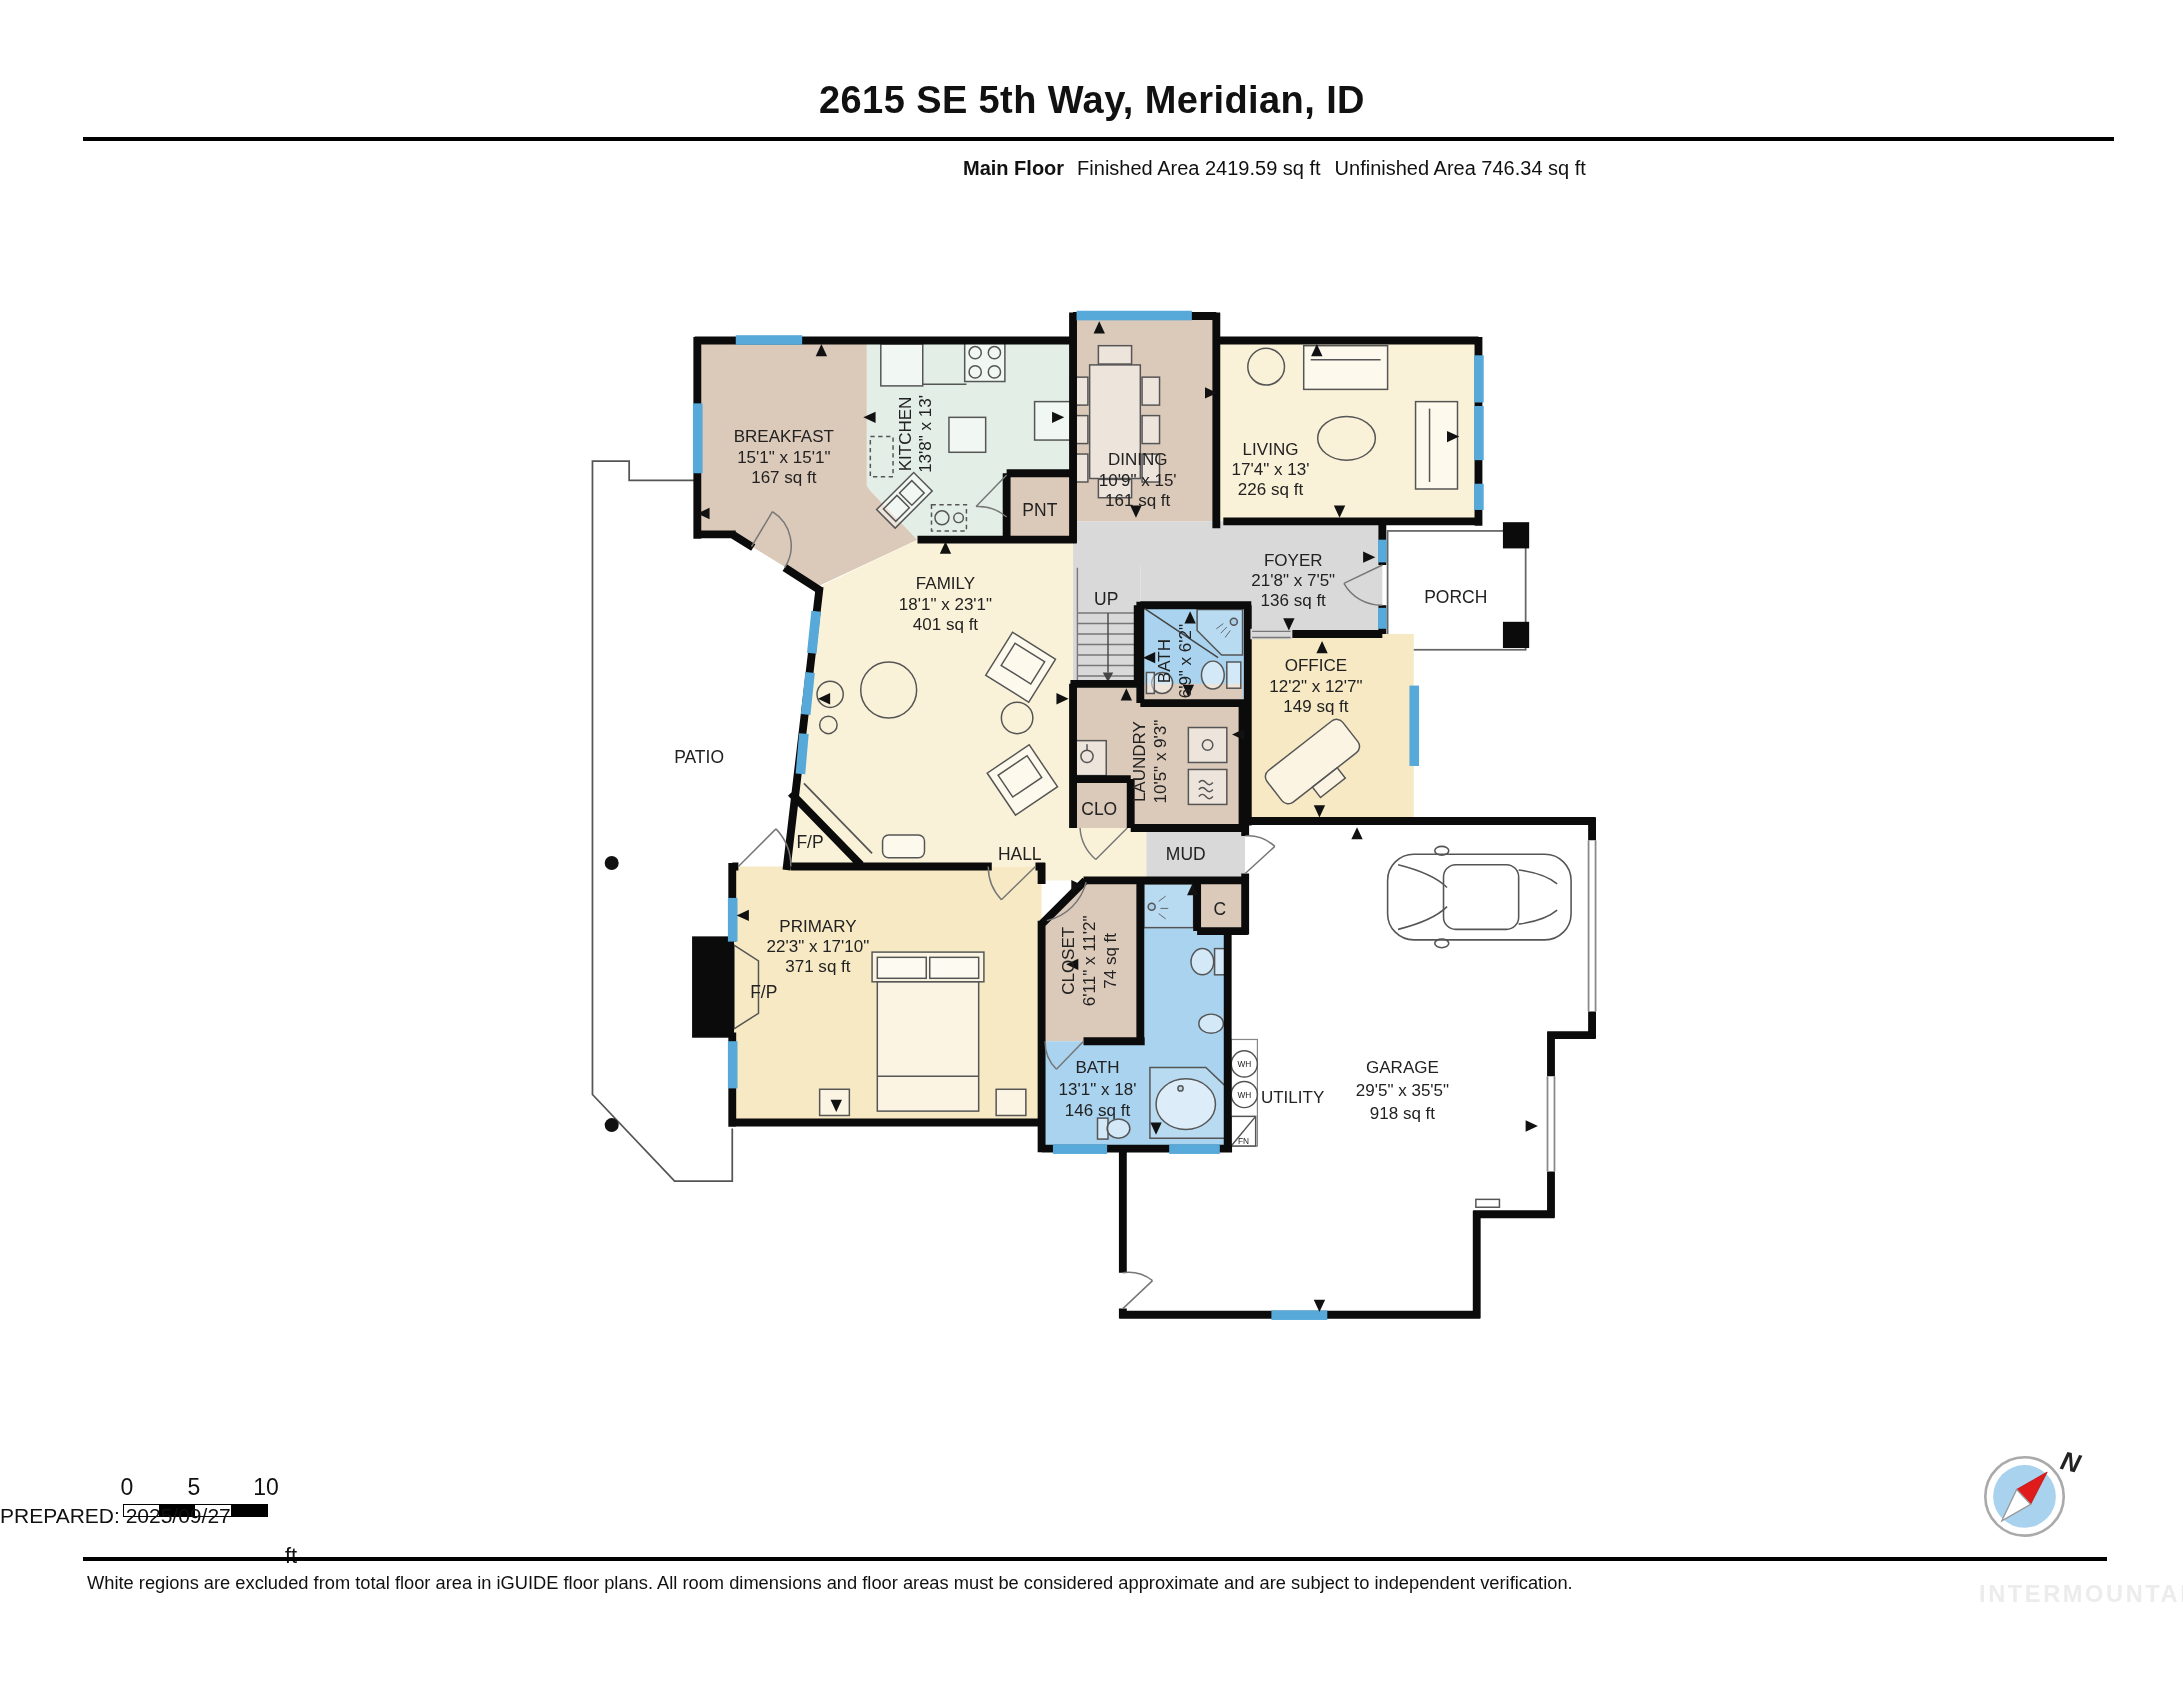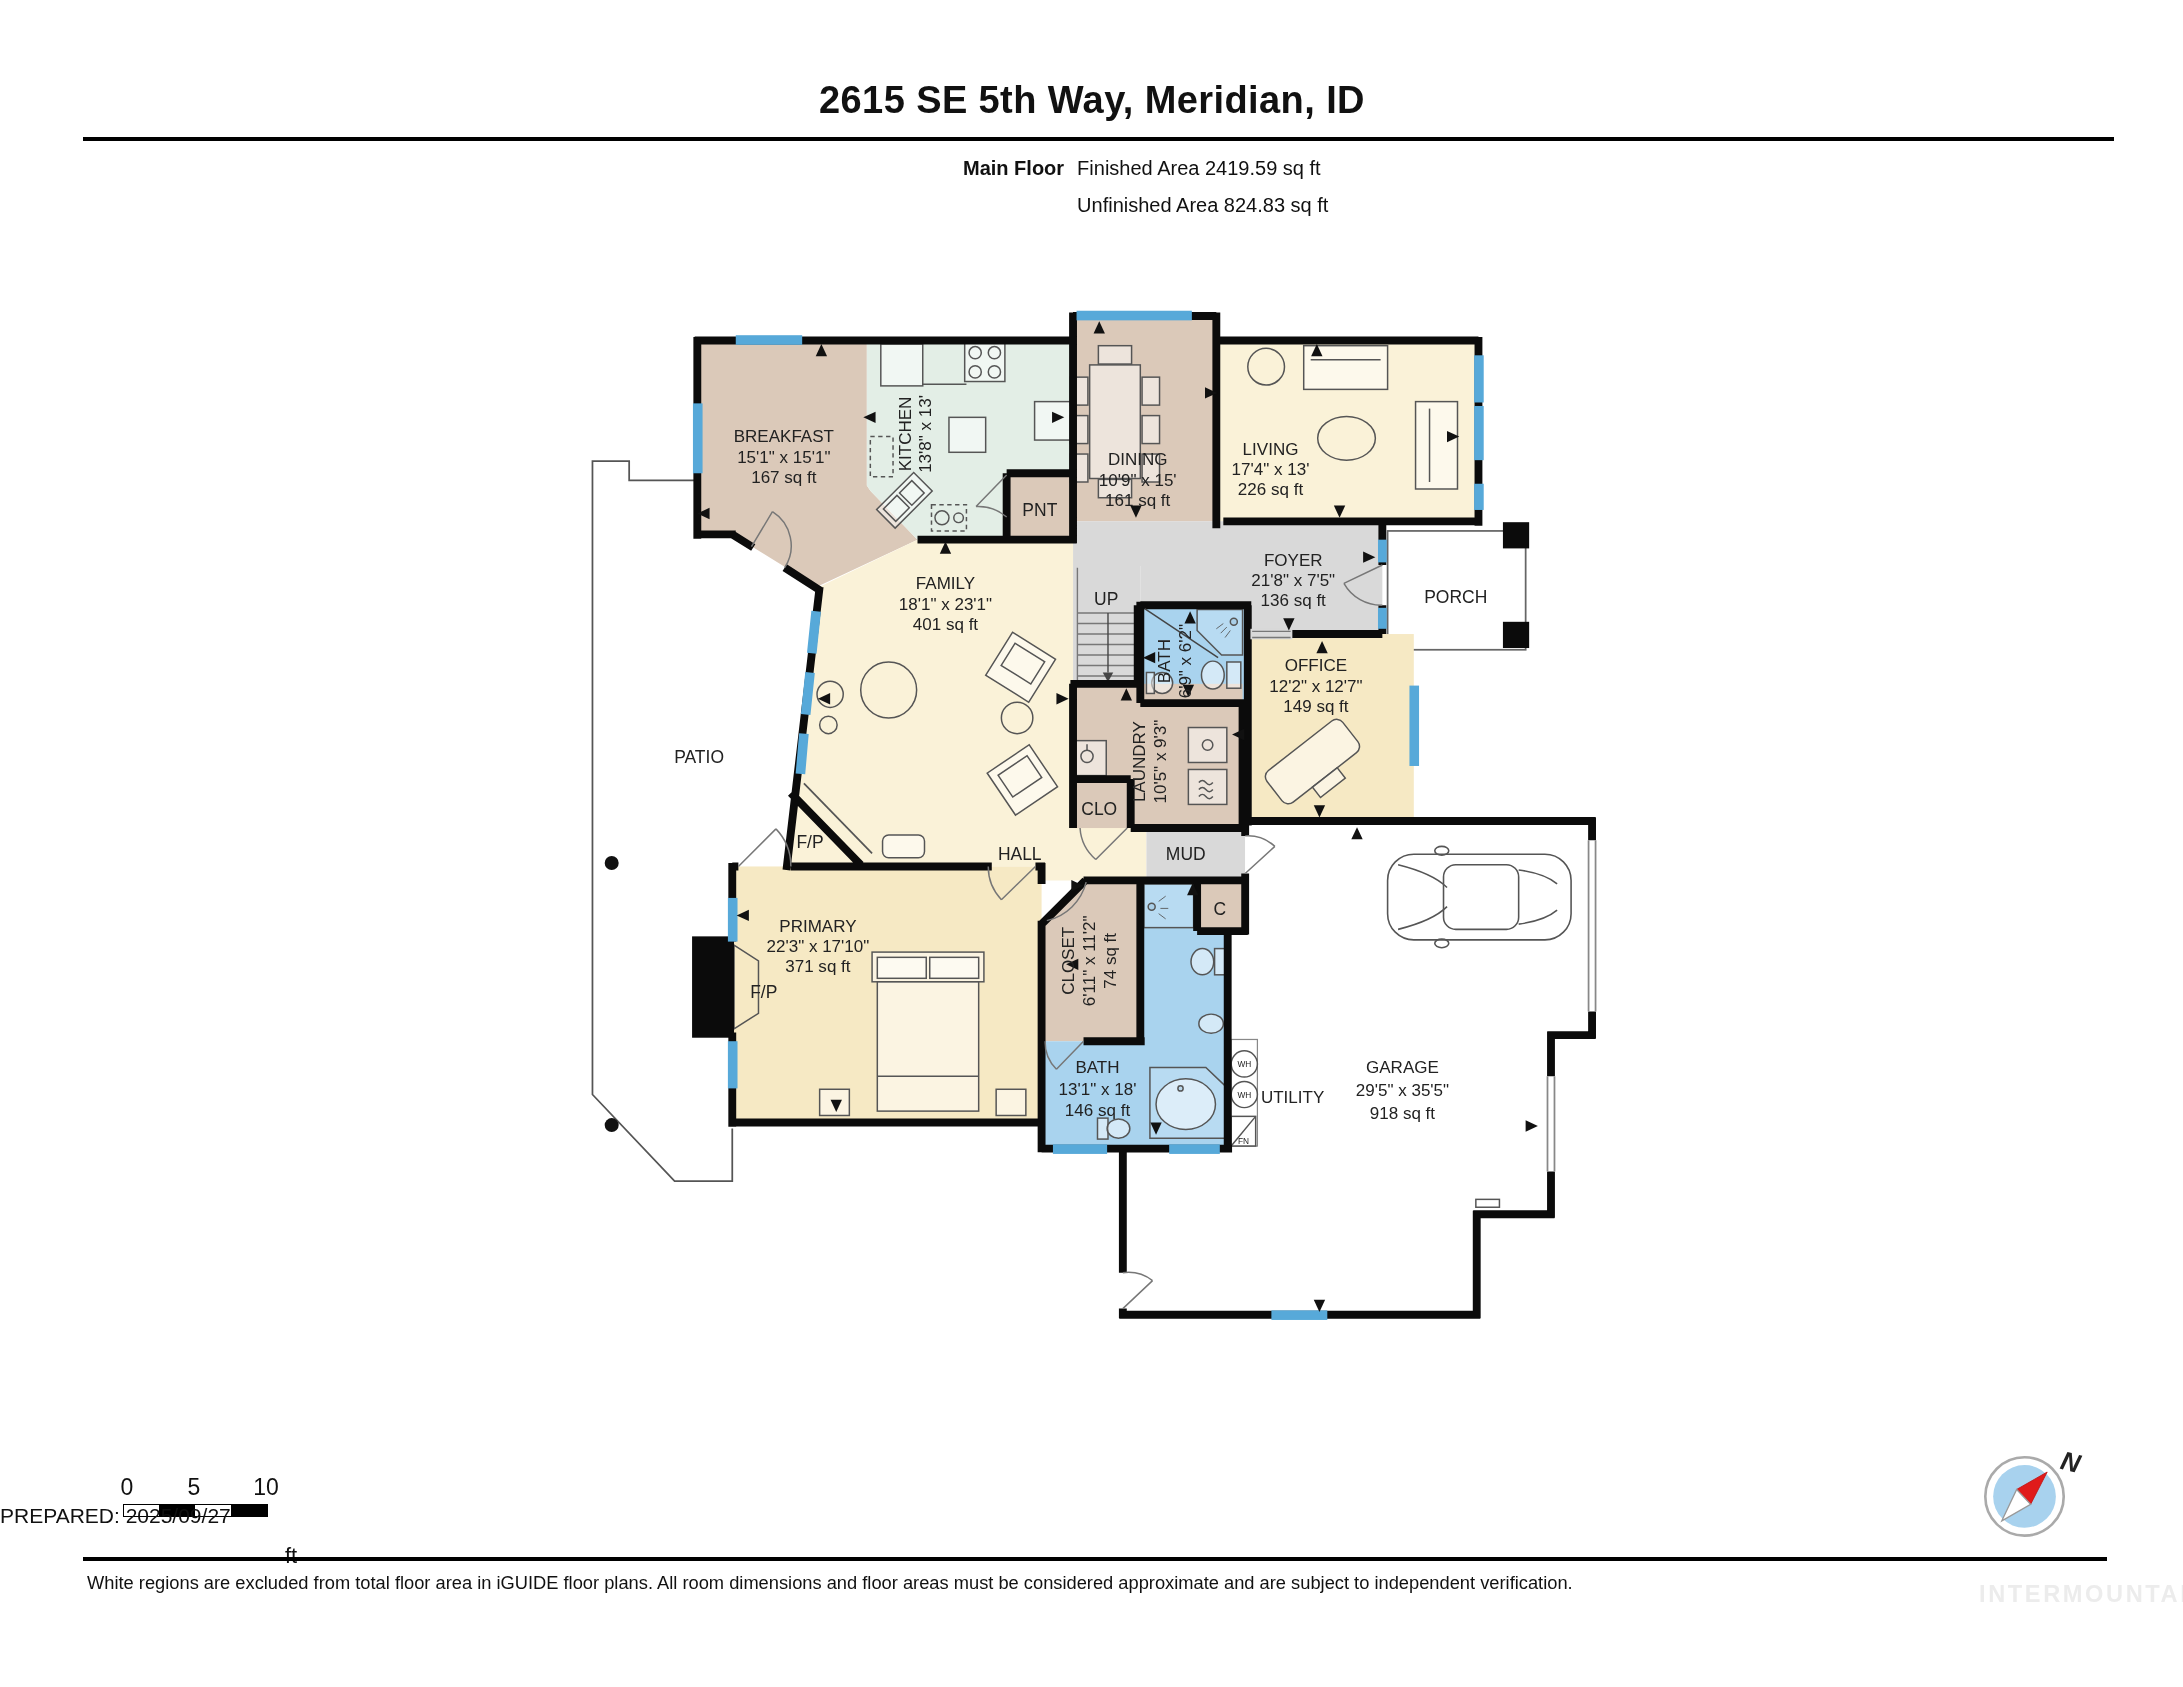--- a/index.html
+++ b/index.html
@@ -5,21 +5,21 @@
   html,body{margin:0;padding:0;background:#fff;}
   #page{position:relative;width:2184px;height:1687px;background:#fff;overflow:hidden;
         font-family:"Liberation Sans", sans-serif;color:#111;}
   .abs{position:absolute;}
   #title{top:79px;left:0;width:2184px;text-align:center;font-size:38px;font-weight:bold;letter-spacing:0.4px;}
   .rule{background:#000;height:3.5px;}
   #rule-top{top:137px;left:83px;width:2031px;}
   #rule-bottom{top:1557px;left:83px;width:2024px;}
   #subtitle{top:157px;left:963px;display:flex;gap:13px;font-size:20px;}
   #subtitle .fl{font-weight:bold;}
-  #subtitle .areas{display:flex;flex-direction:column;gap:14px;}
+  #subtitle .areas{display:flex;gap:14px;}
   #prepared{top:1504px;left:0;width:2184px;text-align:left;font-size:21px;}
   #disclaimer{top:1572px;left:87px;width:1974px;font-size:18.3px;}
   #watermark{top:1581px;left:1979px;font-size:23.6px;font-weight:600;letter-spacing:2.6px;color:#ececec;white-space:nowrap;}
   
   #scalebar{top:1474px;left:114px;width:210px;height:56px;}
   #scalebar .num{position:absolute;top:0;font-size:23px;transform:translateX(-50%);}
   #sb-box{position:absolute;top:30px;left:8.7px;width:143px;height:11.4px;border:1.7px solid #000;display:flex;}
   #sb-box div{flex:1;}
   #sb-box .b{background:#000;} #sb-box .w{background:#fff;}
   #sb-ft{position:absolute;left:171px;top:26px;font-size:22px;margin-top:43px;}
@@ -34,21 +34,21 @@
 
 <div id="page">
 
   <div class="abs" id="title">2615 SE 5th Way, Meridian, ID</div>
   <div class="abs rule" id="rule-top"></div>
 
   <div class="abs" id="subtitle">
     <span class="fl">Main Floor</span>
     <span class="areas">
       <span>Finished Area 2419.59 sq ft</span>
-      <span>Unfinished Area 824.83 sq ft</span>
+      <span>Unfinished Area 746.34 sq ft</span>
     </span>
   </div>
 
   <svg class="abs" style="left:568px;top:288px;" width="1066" height="1101" viewBox="650 330 1220 1260">
     <defs>
       <polygon id="arr" points="0,-8 6.5,6 -6.5,6"></polygon>
     </defs>
 
     <g fill="none" stroke="#555" stroke-width="2">
       <polyline points="798,550 720,550 720,528 678,528 678,1253 772,1352 838,1352 838,1292"></polyline>

